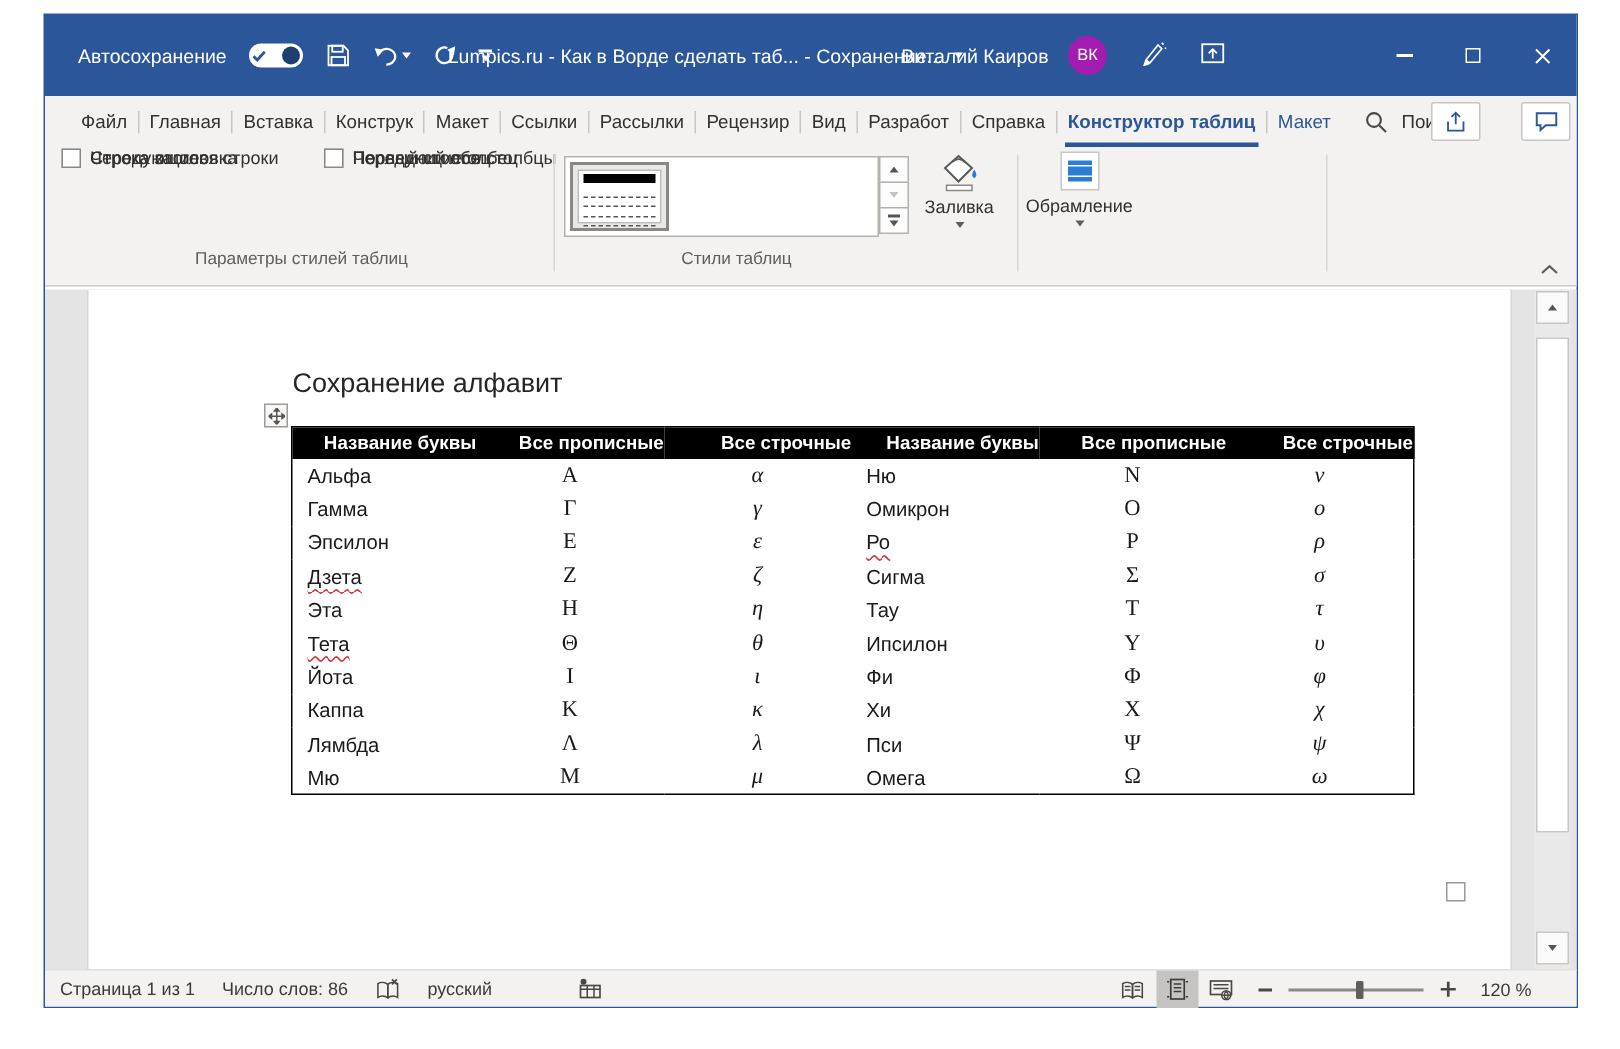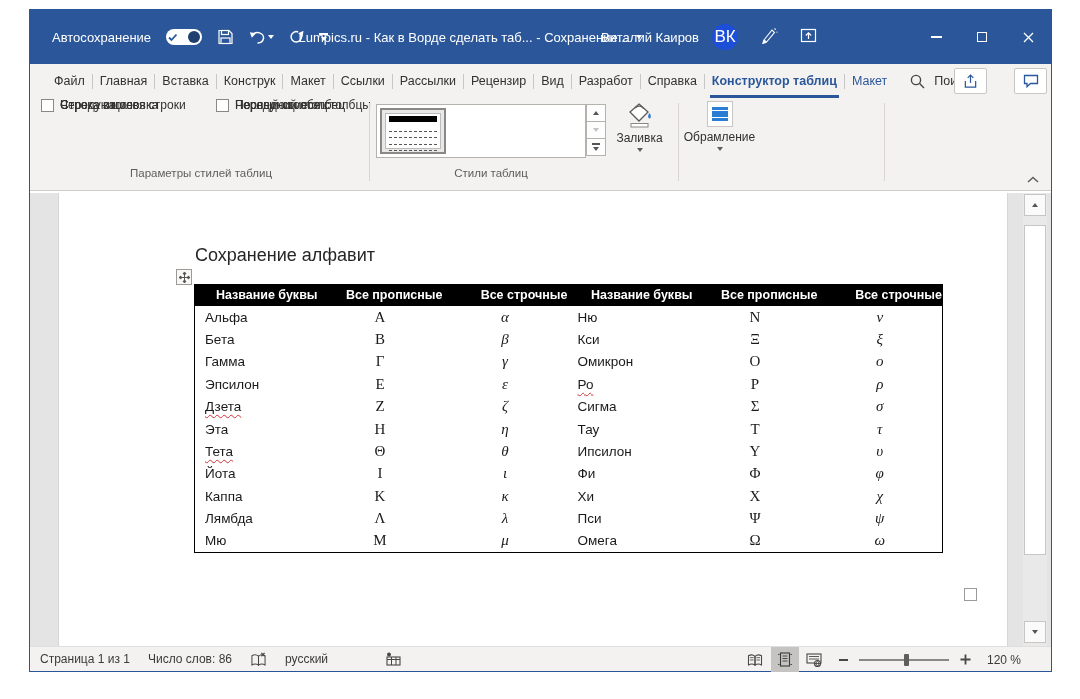--- a/index.html
+++ b/index.html
@@ -7,21 +7,21 @@
   .window { position:absolute; left:29px; top:9px; width:1023px; height:663px; background:#fff; border:1px solid #2a5699; }
 
   
   .titlebar { position:absolute; left:0; top:0; width:100%; height:54px; background:#2b579a; color:#fff; font-size:13px; }
   .qat { position:absolute; left:22px; top:0; height:54px; display:flex; align-items:center; gap:15px; }
   .toggle { width:36px; height:16px; background:#fff; border-radius:8px; display:flex; align-items:center; justify-content:space-between; padding:0 2px; }
   .toggle .knob { width:12px; height:12px; border-radius:50%; background:#1e3f6f; }
   .ico-btn { display:flex; align-items:center; gap:3px; cursor:default; }
   .doc-title { position:absolute; left:290px; top:0; width:300px; height:54px; display:flex; align-items:center; justify-content:center; gap:7px; white-space:nowrap; }
   .tb-right { position:absolute; right:0; top:0; height:54px; display:flex; align-items:center; }
-  .avatar { width:26px; height:26px; border-radius:50%; background:#1d4ed8; color:#fff; font-size:17px; display:flex; align-items:center; justify-content:center; margin-left:13px; }
+  .avatar { width:26px; height:26px; border-radius:50%; background:#a21caf; color:#fff; font-size:11px; display:flex; align-items:center; justify-content:center; margin-left:13px; }
   .tb-icon { margin-left:22px; }
   .win-btn { width:46px; height:54px; display:flex; align-items:center; justify-content:center; }
   .win-btn.close { margin-right:0; }
   .tri-down { width:0; height:0; border-left:3.5px solid transparent; border-right:3.5px solid transparent; border-top:4px solid; }
   .tri-up { width:0; height:0; border-left:3.5px solid transparent; border-right:3.5px solid transparent; border-bottom:4px solid; }
 
   
   .tabrow { position:absolute; left:0; top:54px; width:100%; height:34px; background:#f3f2f1; }
   .ribbon-tabs { position:absolute; left:16px; top:0; height:34px; display:flex; align-items:center; }
   .tab { position:relative; padding:0 7px; margin-left:1px; line-height:34px; font-size:12.5px; color:#323130; white-space:nowrap; }
@@ -325,28 +325,20 @@
         <tbody>
           <tr>
               <td class="c-name">Альфа</td>
               <td class="c-caps">Α</td>
               <td class="c-low">α</td>
               <td class="c-name">Ню</td>
               <td class="c-caps">Ν</td>
               <td class="c-low">ν</td>
             </tr>
             <tr>
-              <td class="c-name">Бета</td>
-              <td class="c-caps">Β</td>
-              <td class="c-low">β</td>
-              <td class="c-name">Кси</td>
-              <td class="c-caps">Ξ</td>
-              <td class="c-low">ξ</td>
-            </tr>
-            <tr>
               <td class="c-name">Гамма</td>
               <td class="c-caps">Γ</td>
               <td class="c-low">γ</td>
               <td class="c-name">Омикрон</td>
               <td class="c-caps">Ο</td>
               <td class="c-low">ο</td>
             </tr>
             <tr>
               <td class="c-name">Эпсилон</td>
               <td class="c-caps">Ε</td>

